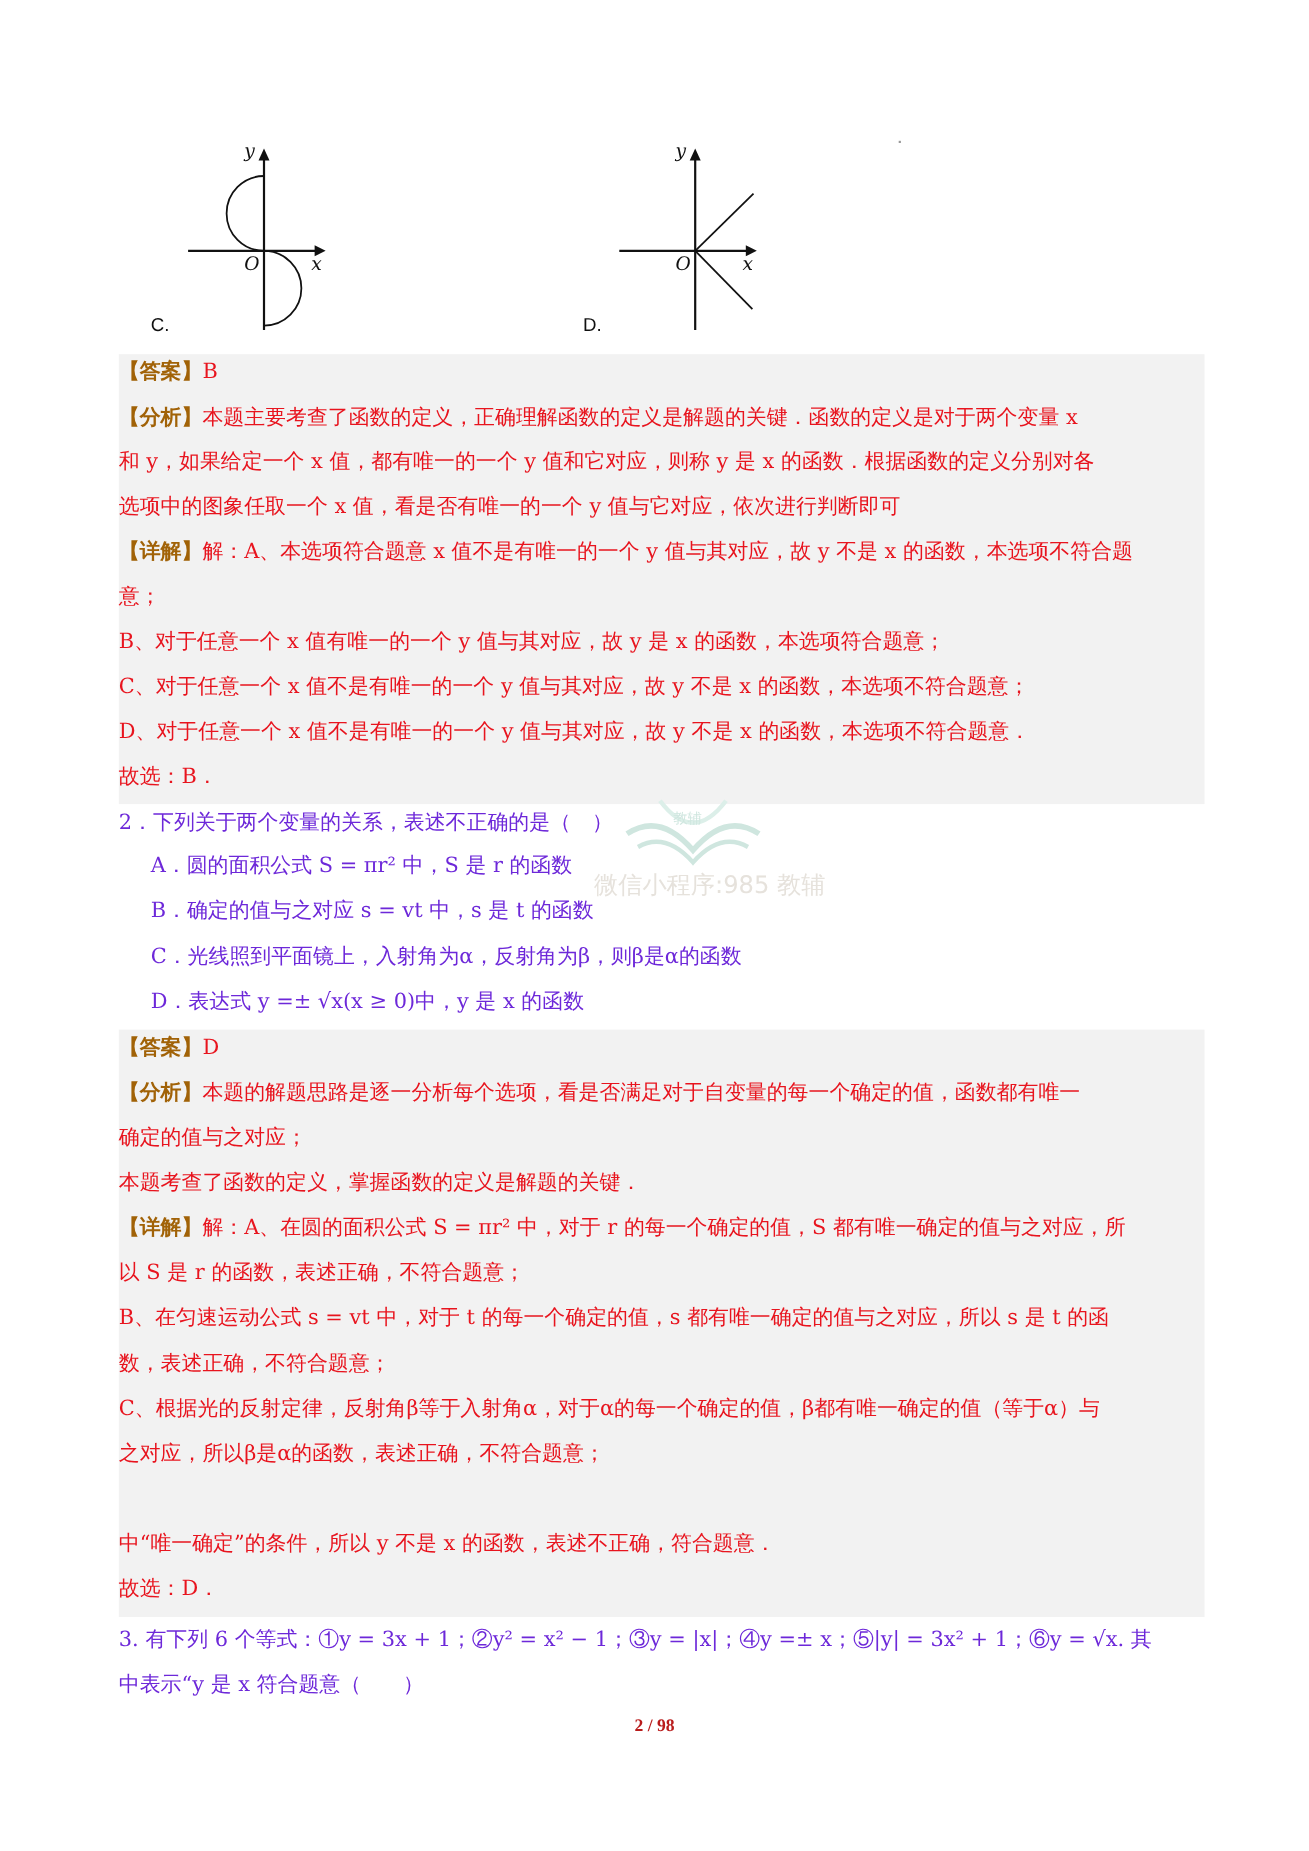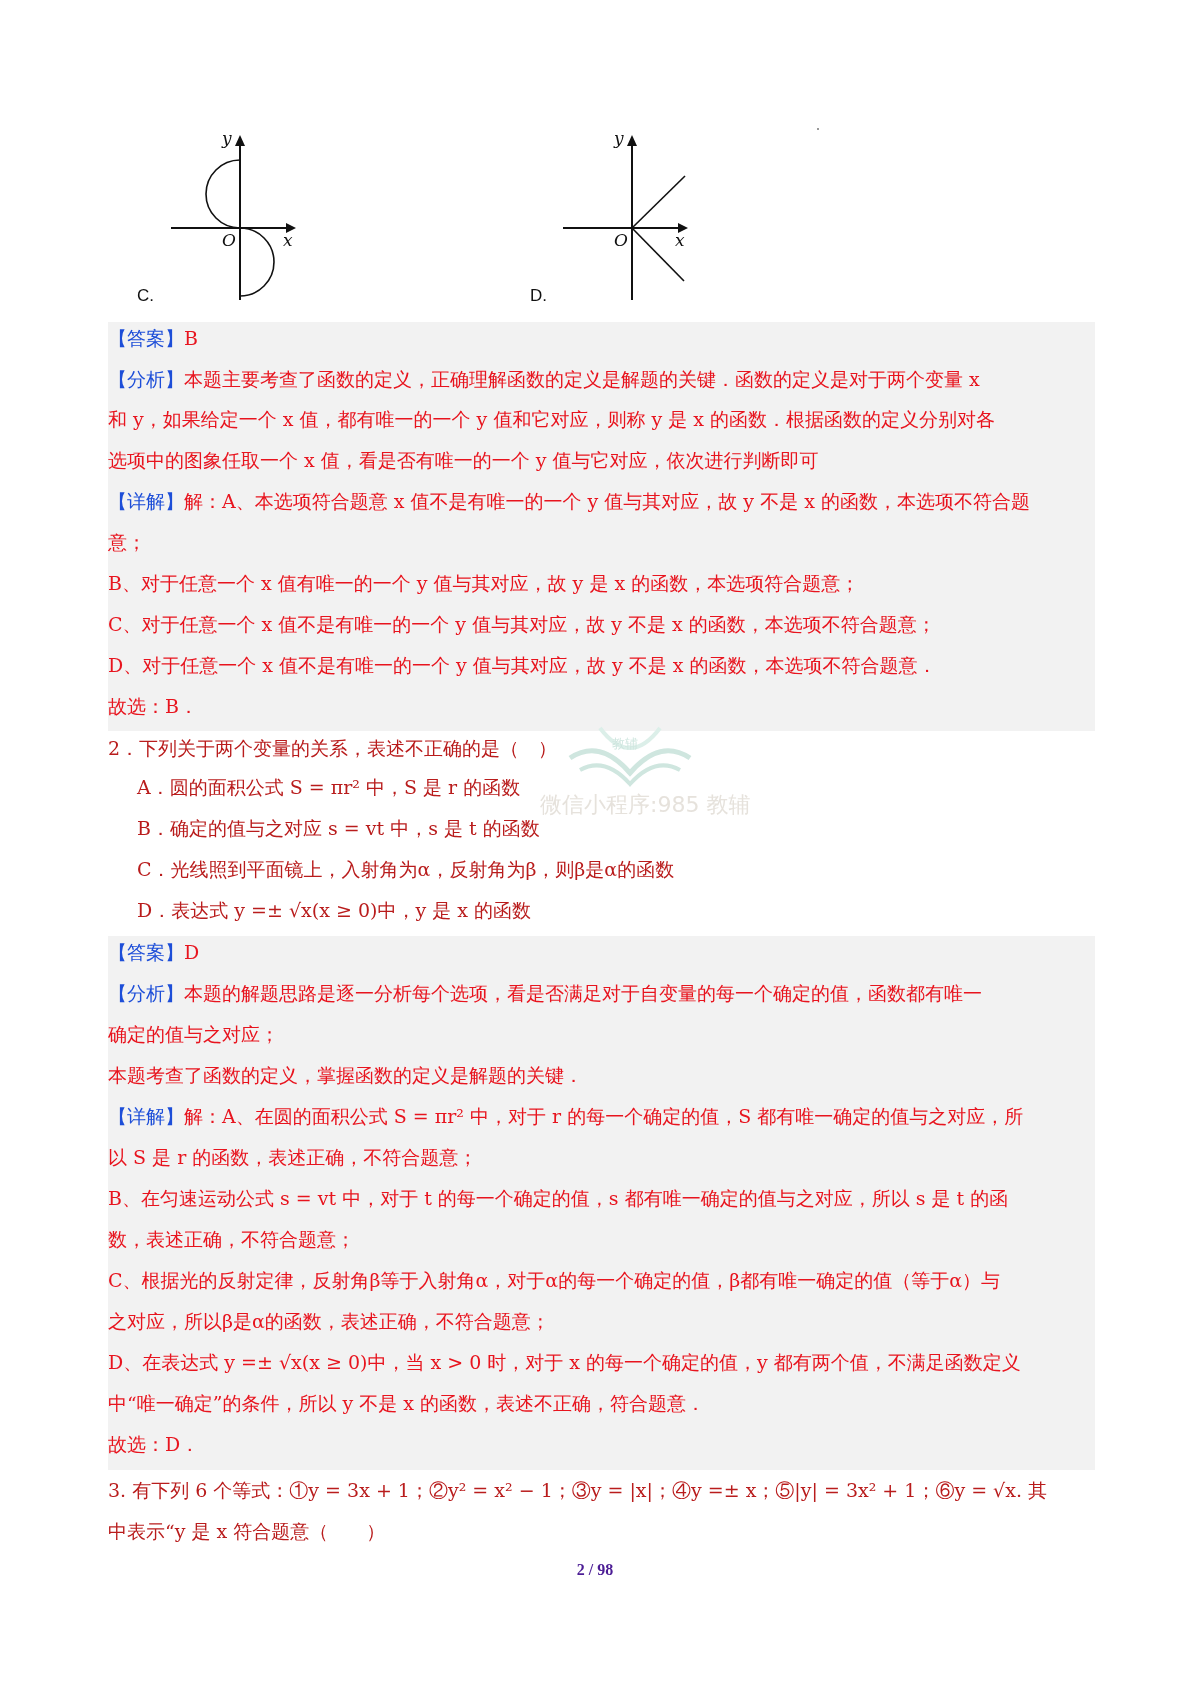--- a/index.html
+++ b/index.html
@@ -7,35 +7,35 @@
       width: 1190px; height: 1683px; background: #ffffff; position: relative; overflow: hidden;
       font-family: "DejaVu Serif", "Liberation Serif", serif;
       color: #111;
     }
     .page { position: absolute; left: 0; top: 0; width: 1190px; height: 1683px; }
     .line {
       position: absolute; left: 108px; white-space: nowrap;
       font-size: 19px; line-height: 26px; height: 26px;
     }
     .red { color: #e8141e; }
-    .black { color: #b91c1c; }
+    .black { color: #6d28d9; }
     .opt { left: 137px; }
     .box {
       position: absolute; left: 108px; width: 987px; background: #f2f2f2;
     }
-    .tag { color: #1d4ed8; font-weight: normal; }
+    .tag { color: #a16207; font-weight: bold; }
     .m { font-style: italic; font-family: "DejaVu Serif", "Liberation Serif", serif; }
     .graph { position: absolute; }
     .graph-label {
       position: absolute; font-family: "Liberation Sans", "DejaVu Sans", sans-serif;
       font-size: 17px; color: #111;
     }
     .page-number {
       position: absolute; left: 0; width: 1190px; top: 1561px; text-align: center;
-      font-family: "Liberation Serif", "DejaVu Serif", serif; font-weight: bold; font-size: 16px; color: #4c1d95;
+      font-family: "Liberation Serif", "DejaVu Serif", serif; font-weight: bold; font-size: 16px; color: #b91c1c;
     }
     .watermark-text {
       position: absolute; left: 540px; top: 790px; font-size: 22px; color: #e6e2dc;
       font-family: "DejaVu Sans", "Liberation Sans", sans-serif; white-space: nowrap;
     }
     .watermark-logo { position: absolute; left: 560px; top: 718px; }
     .dot { position: absolute; left: 817px; top: 128px; width: 2px; height: 2px; background: #999; }
   </style>
 </head>
 <body>
@@ -126,21 +126,20 @@
   <div class="line red" style="top:1021px;">确定的值与之对应；</div>
   <div class="line red" style="top:1062px;">本题考查了函数的定义，掌握函数的定义是解题的关键．</div>
   <div class="line red" style="top:1103px;">
     <span class="tag">【详解】</span><span>解：A、在圆的面积公式 S = πr² 中，对于 r 的每一个确定的值，S 都有唯一确定的值与之对应，所</span>
   </div>
   <div class="line red" style="top:1144px;">以 S 是 r 的函数，表述正确，不符合题意；</div>
   <div class="line red" style="top:1185px;">B、在匀速运动公式 s = vt 中，对于 t 的每一个确定的值，s 都有唯一确定的值与之对应，所以 s 是 t 的函</div>
   <div class="line red" style="top:1226px;">数，表述正确，不符合题意；</div>
   <div class="line red" style="top:1267px;">C、根据光的反射定律，反射角β等于入射角α，对于α的每一个确定的值，β都有唯一确定的值（等于α）与</div>
   <div class="line red" style="top:1308px;">之对应，所以β是α的函数，表述正确，不符合题意；</div>
-  <div class="line red" style="top:1349px;">D、在表达式 y =± √x(x ≥ 0)中，当 x &gt; 0 时，对于 x 的每一个确定的值，y 都有两个值，不满足函数定义</div>
   <div class="line red" style="top:1390px;">中“唯一确定”的条件，所以 y 不是 x 的函数，表述不正确，符合题意．</div>
   <div class="line red" style="top:1431px;">故选：D．</div>
 
   <div class="line black" style="top:1477px;">3. 有下列 6 个等式：①y = 3x + 1；②y² = x² − 1；③y = |x|；④y =± x；⑤|y| = 3x² + 1；⑥y = √x. 其</div>
   <div class="line black" style="top:1518px;">中表示“y 是 x 符合题意（　　）</div>
 
   <div class="page-number">2 / 98</div>
 </div>
 
 </body></html>

